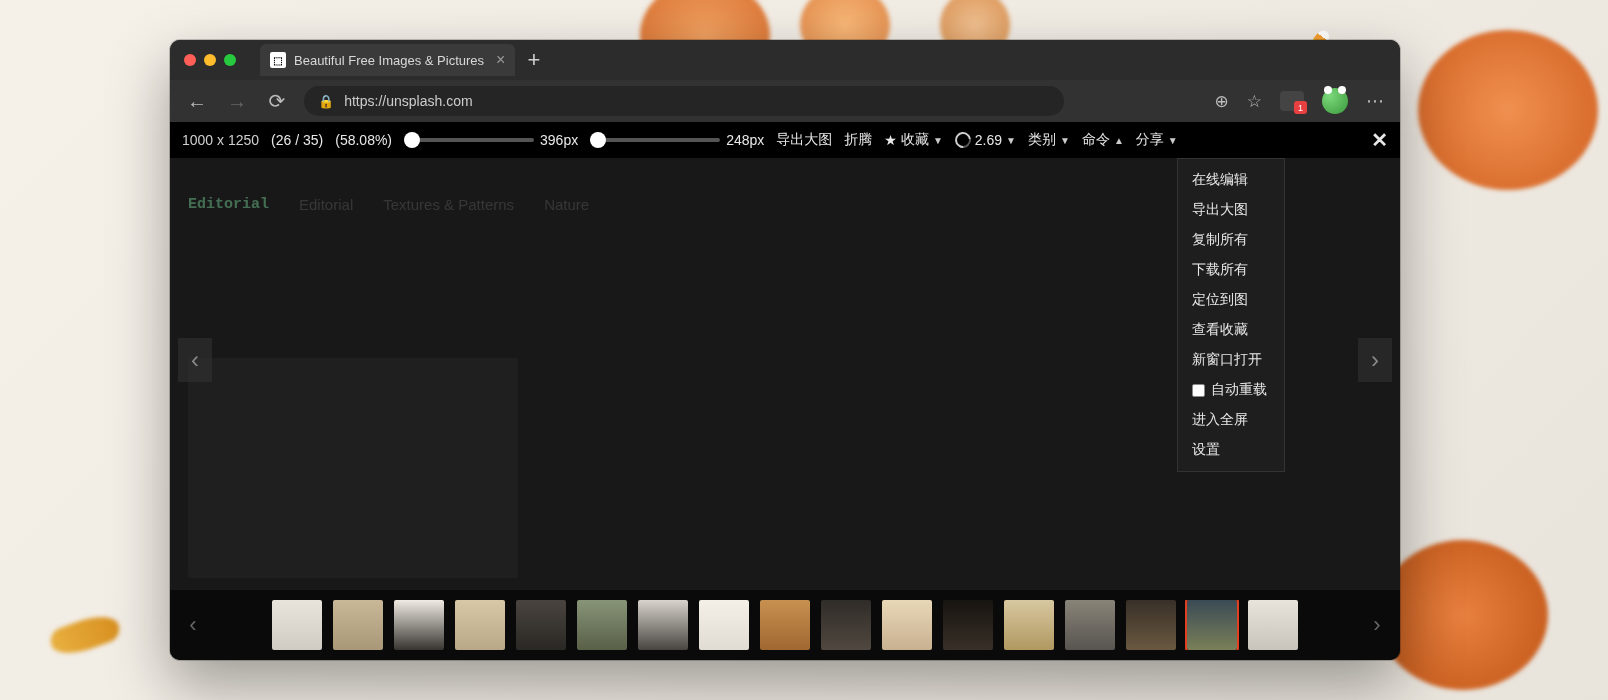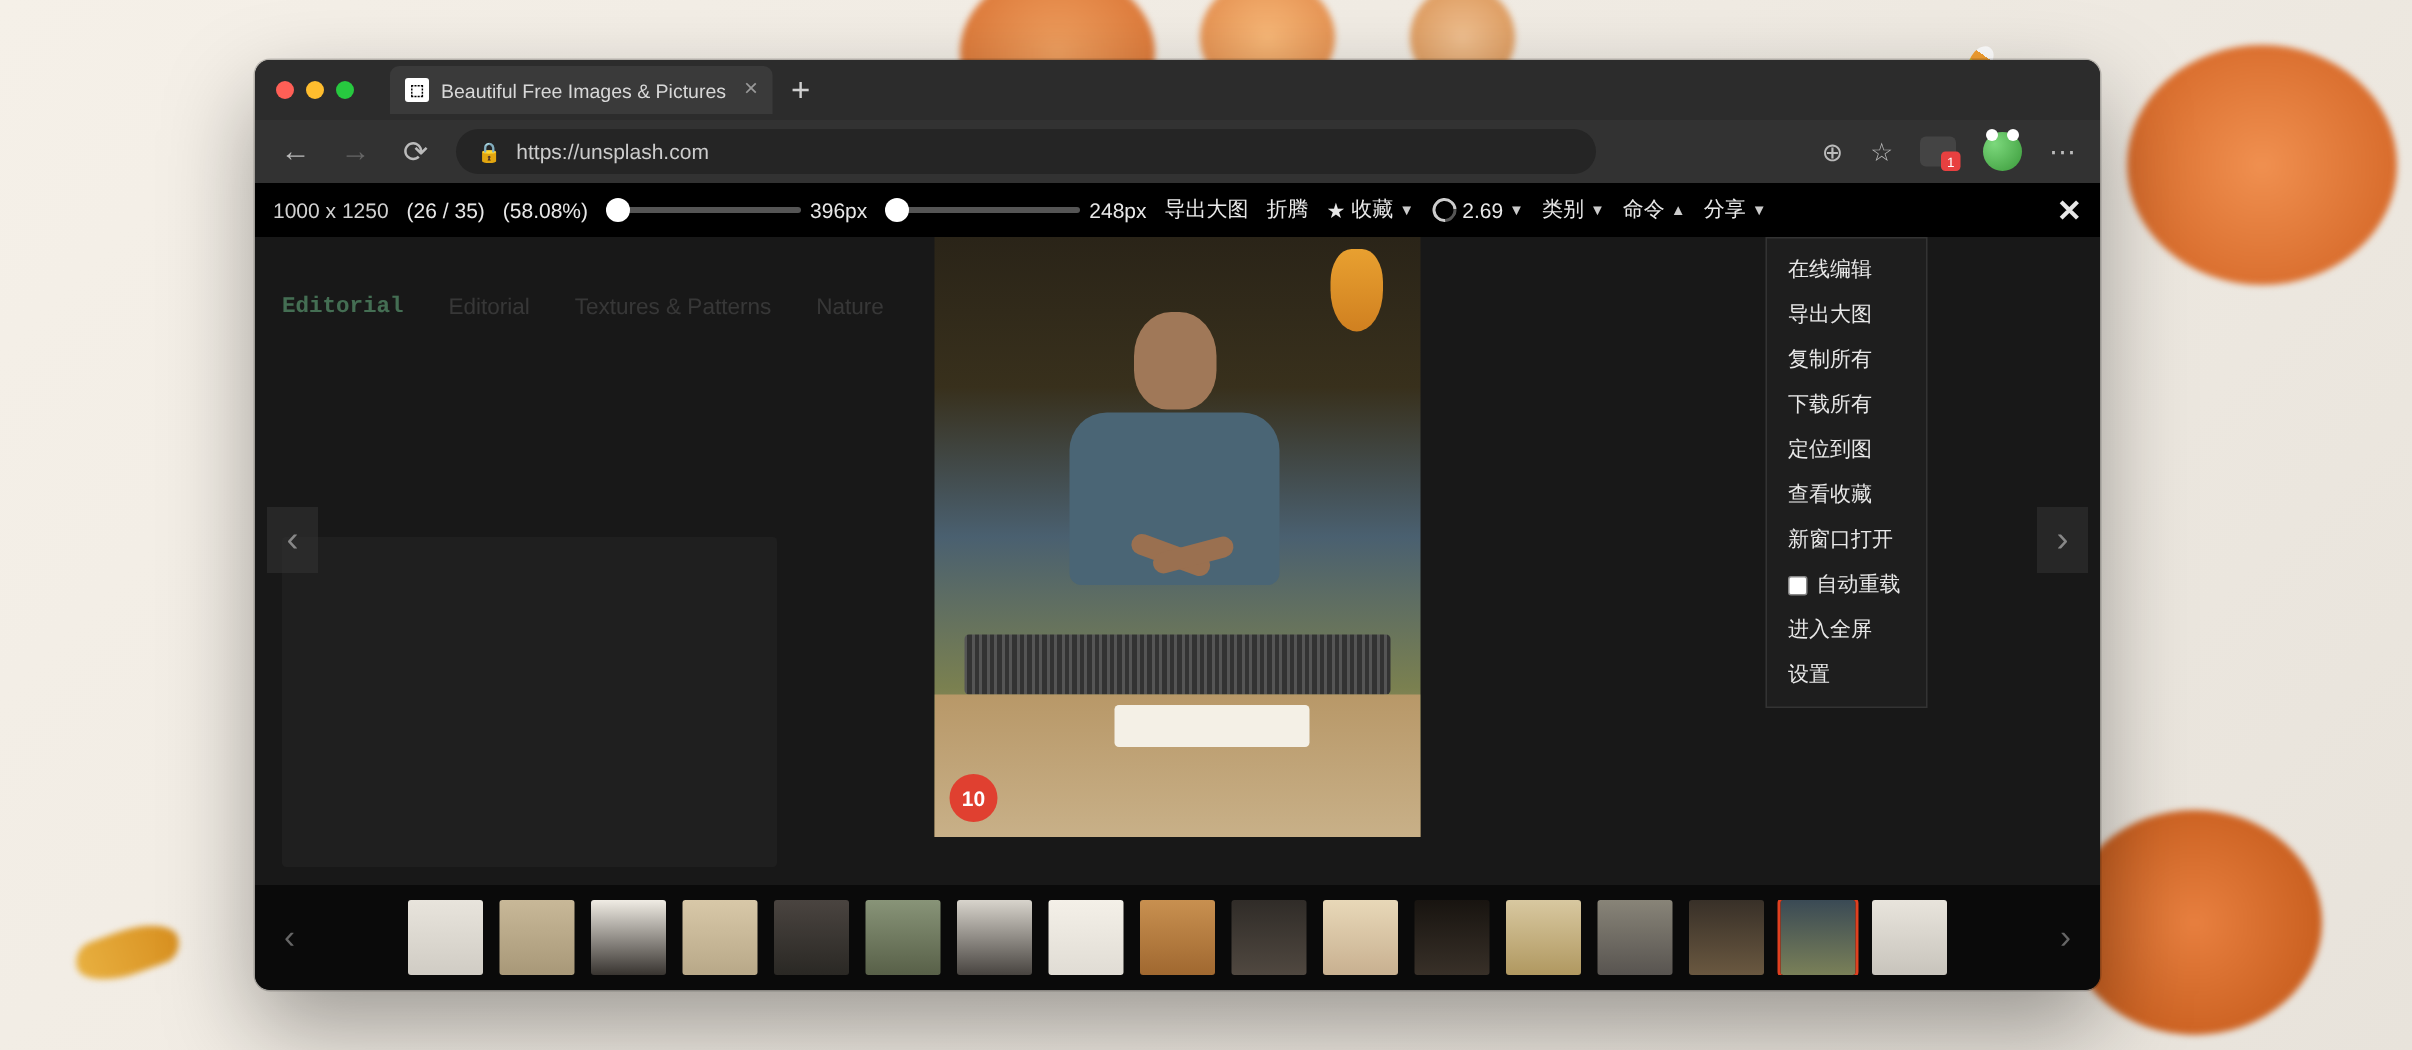--- a/index.html
+++ b/index.html
@@ -233,33 +233,20 @@
         <span>Editorial</span>
         <span>Editorial</span>
         <span>Textures &amp; Patterns</span>
         <span>Nature</span>
       </div>
       <div class="bgimg bgleft"></div>
     </div>
     <div class="navarrow navL">‹</div>
     <div class="navarrow navR">›</div>
 
-    <div class="mainimg">
-      <div class="hang"></div>
-      <div class="person">
-        <div class="head"></div>
-        <div class="shirt"></div>
-        <div class="arm armL"></div>
-        <div class="arm armR"></div>
-      </div>
-      <div class="grill"></div>
-      <div class="tray"></div>
-      <div class="sign"></div>
-      <div class="tag">10</div>
-    </div>
 
     <div class="dropdown">
       <div class="mi">在线编辑</div>
       <div class="mi">导出大图</div>
       <div class="mi">复制所有</div>
       <div class="mi">下载所有</div>
       <div class="mi">定位到图</div>
       <div class="mi">查看收藏</div>
       <div class="mi">新窗口打开</div>
       <div class="mi">

